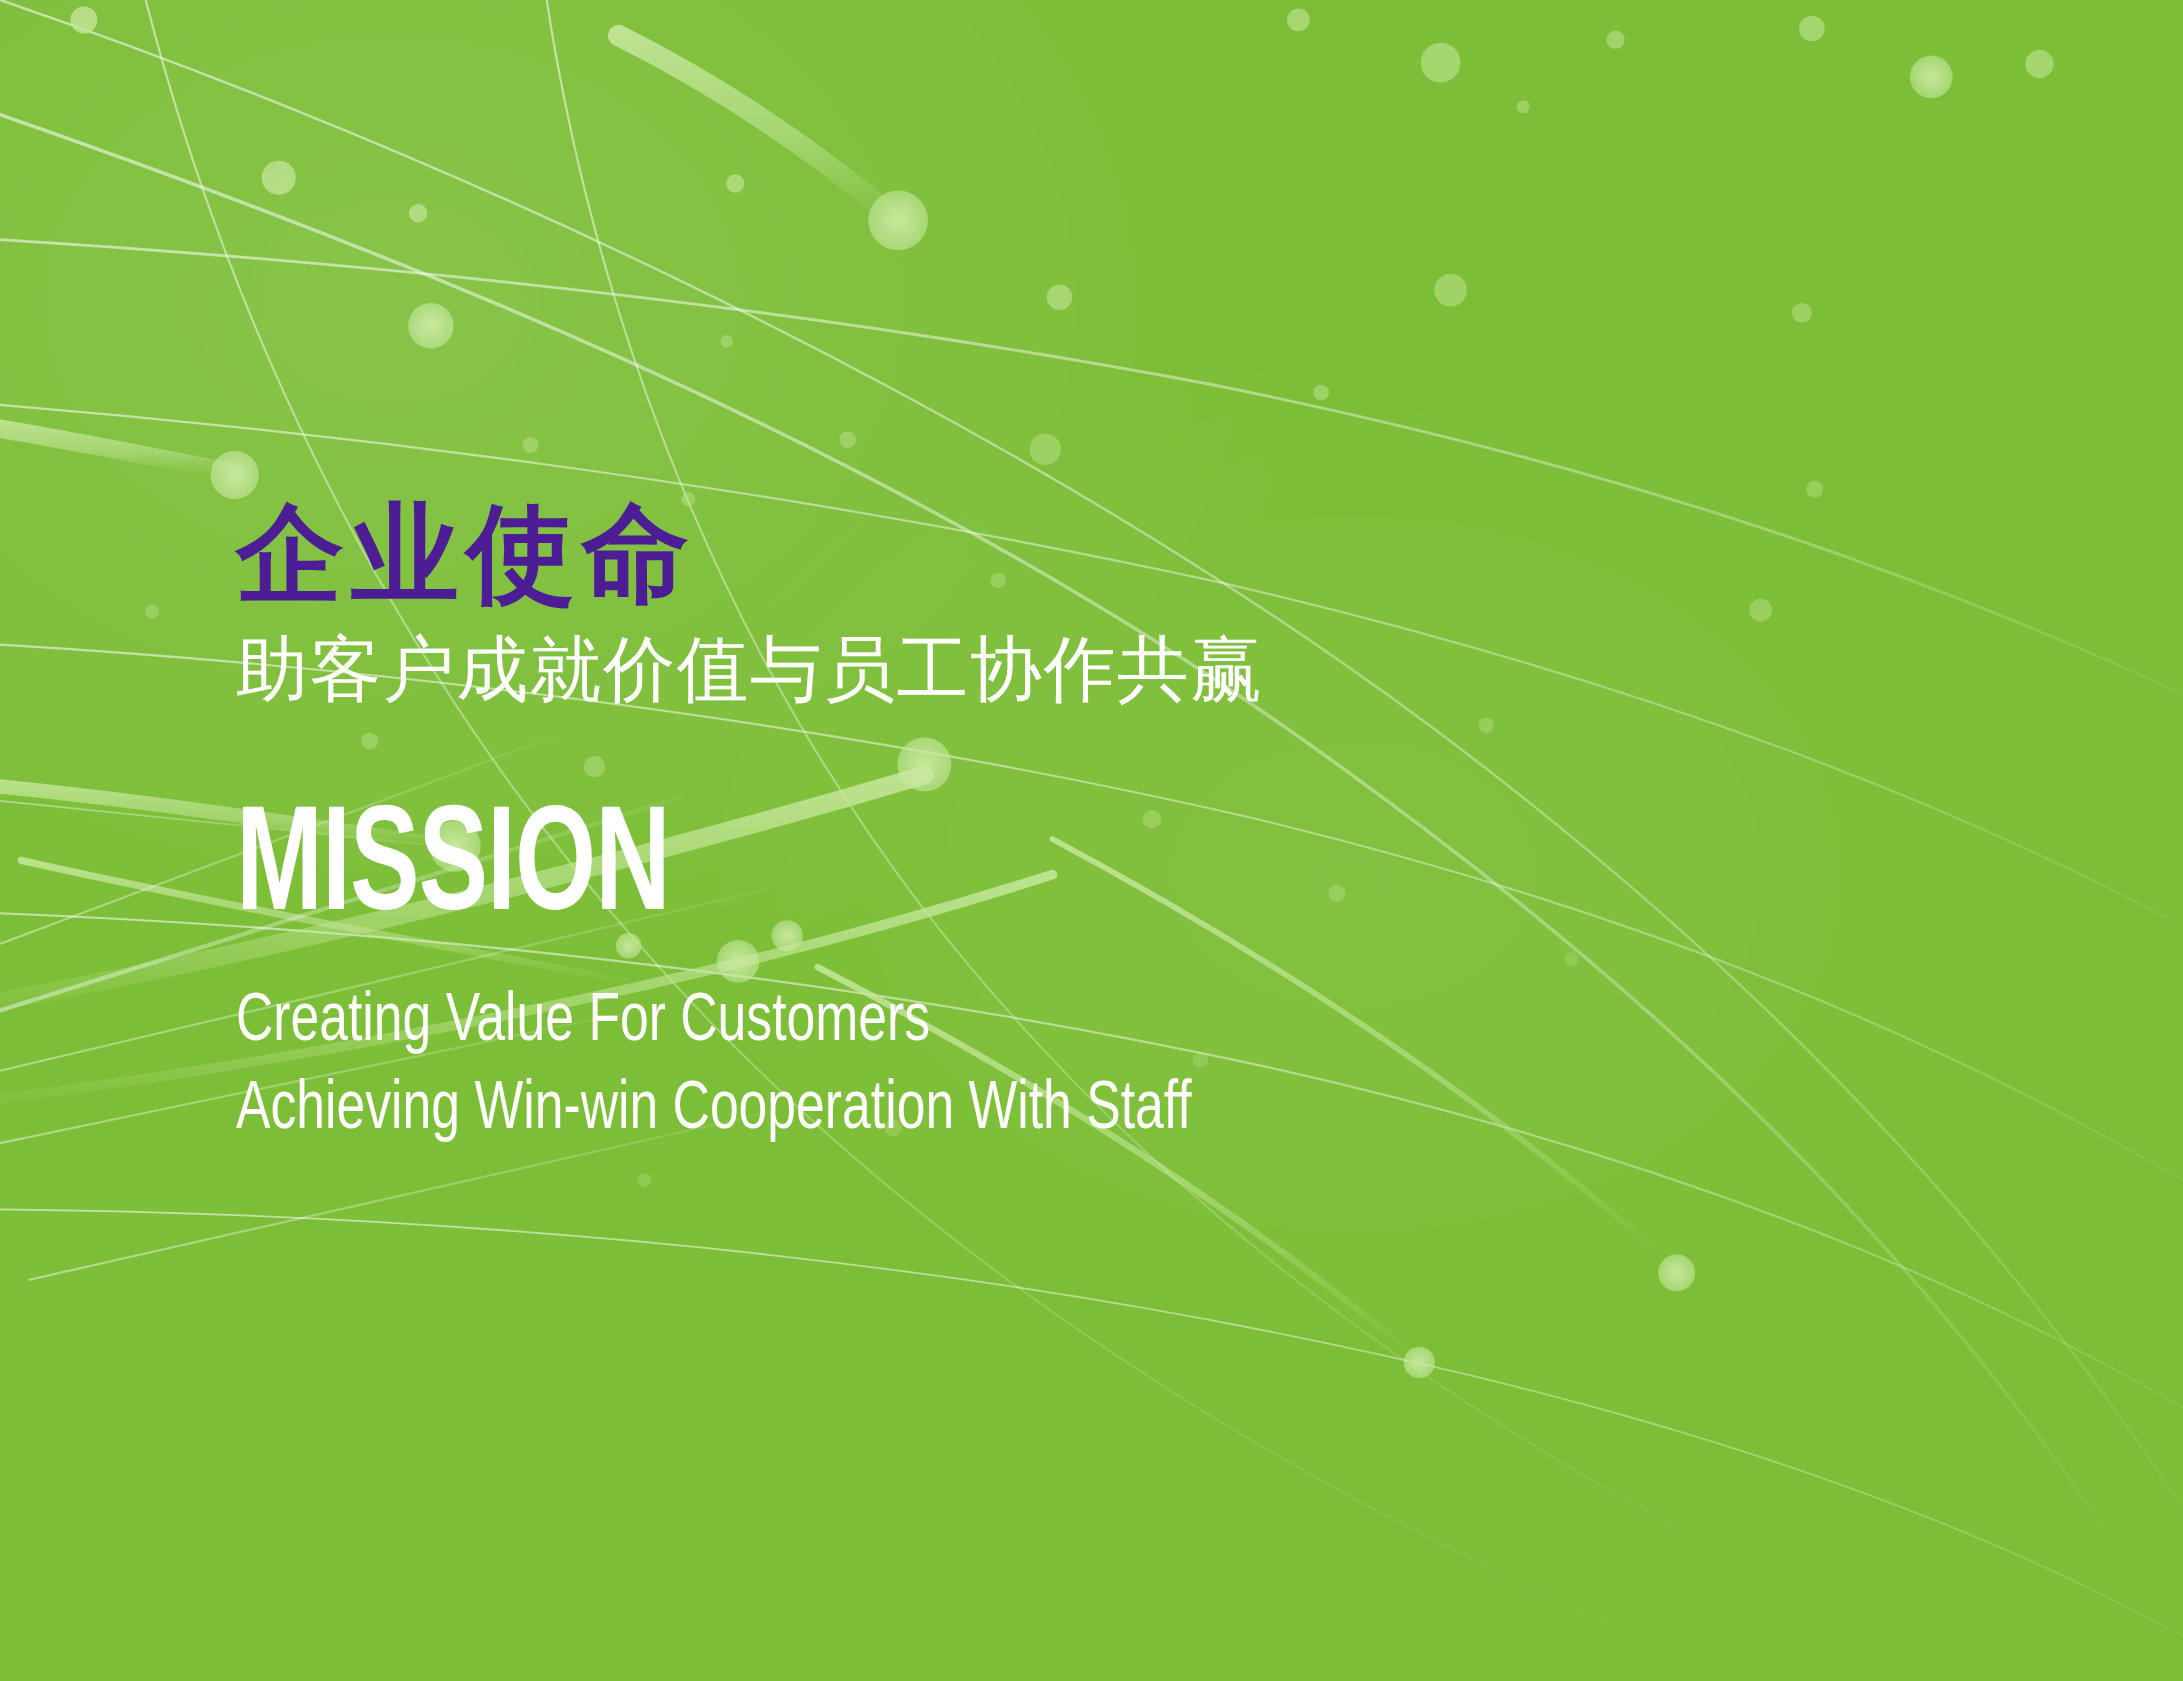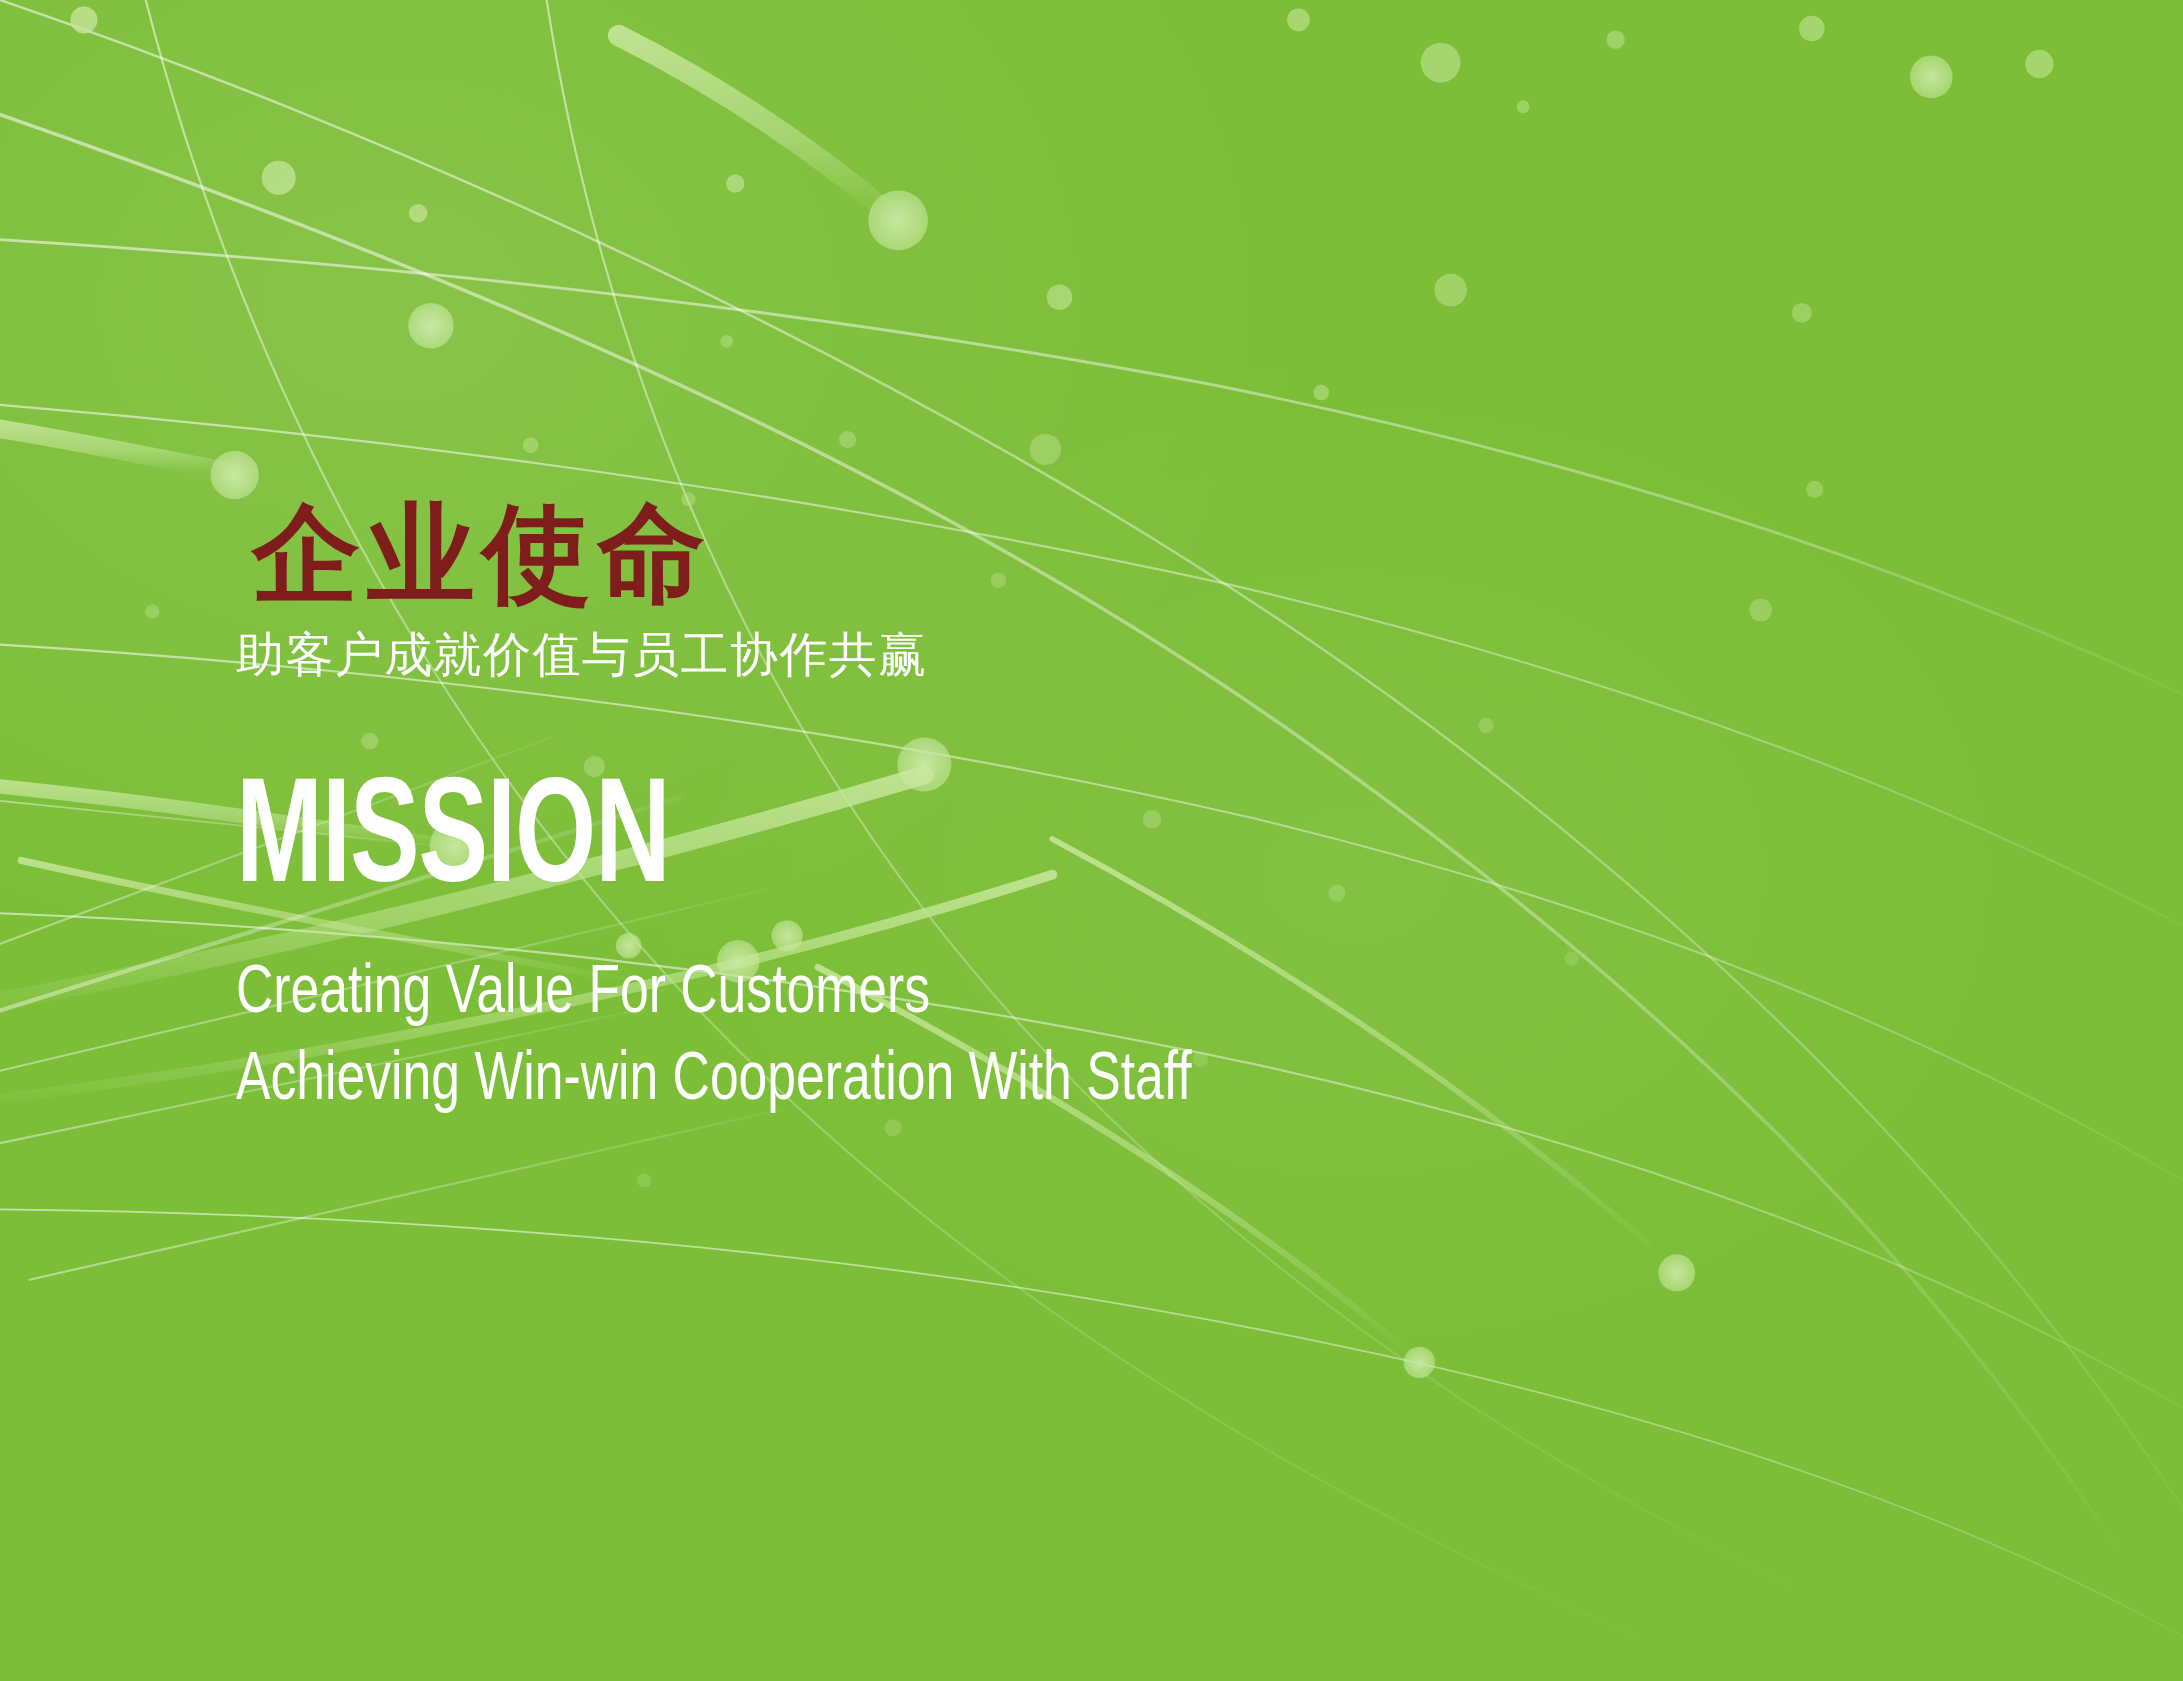--- a/index.html
+++ b/index.html
@@ -49,28 +49,28 @@
     position: absolute;
     left: 236px;
     top: 498px;
     width: 1707px;
   }
 
   .title-cn {
     font-size: 108px;
     font-weight: 700;
     line-height: 1.04;
-    color: #7f1d1d;
+    color: #4c1d95;
     letter-spacing: 7.1px;
-    margin: 0 0 17px 16px;
+    margin: 0 0 17px 0;
     white-space: nowrap;
   }
 
   .subtitle-cn {
-    font-size: 48px;
+    font-size: 72px;
     font-weight: 300;
     line-height: 1.18;
     color: #ffffff;
     letter-spacing: 1.4px;
     margin: 0 0 80px 0;
     white-space: nowrap;
   }
 
   .title-en {
     font-size: 149px;

